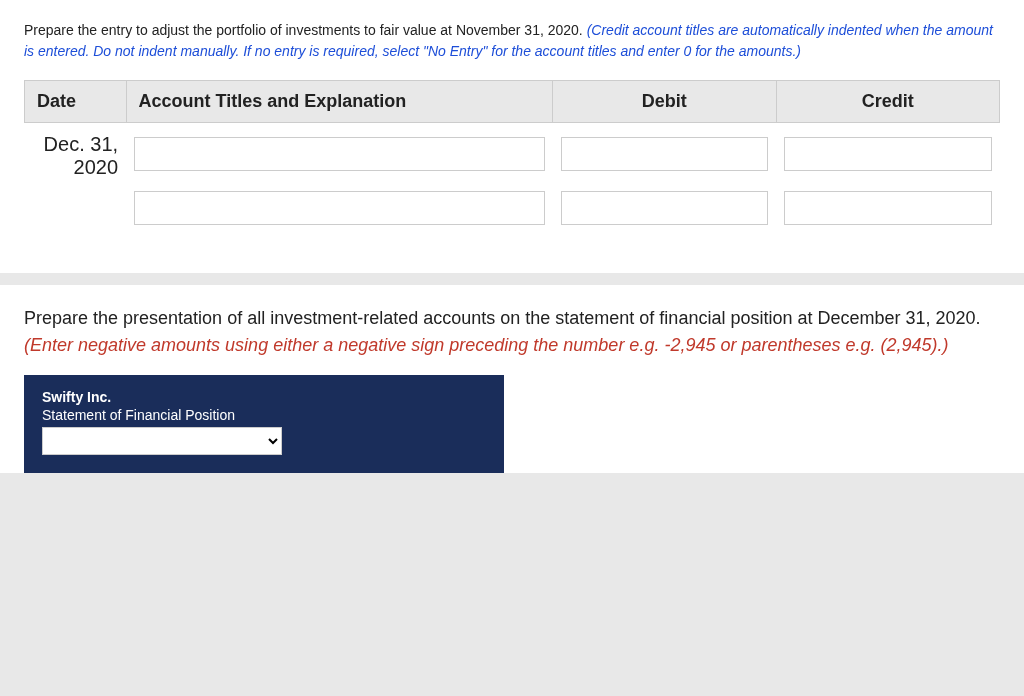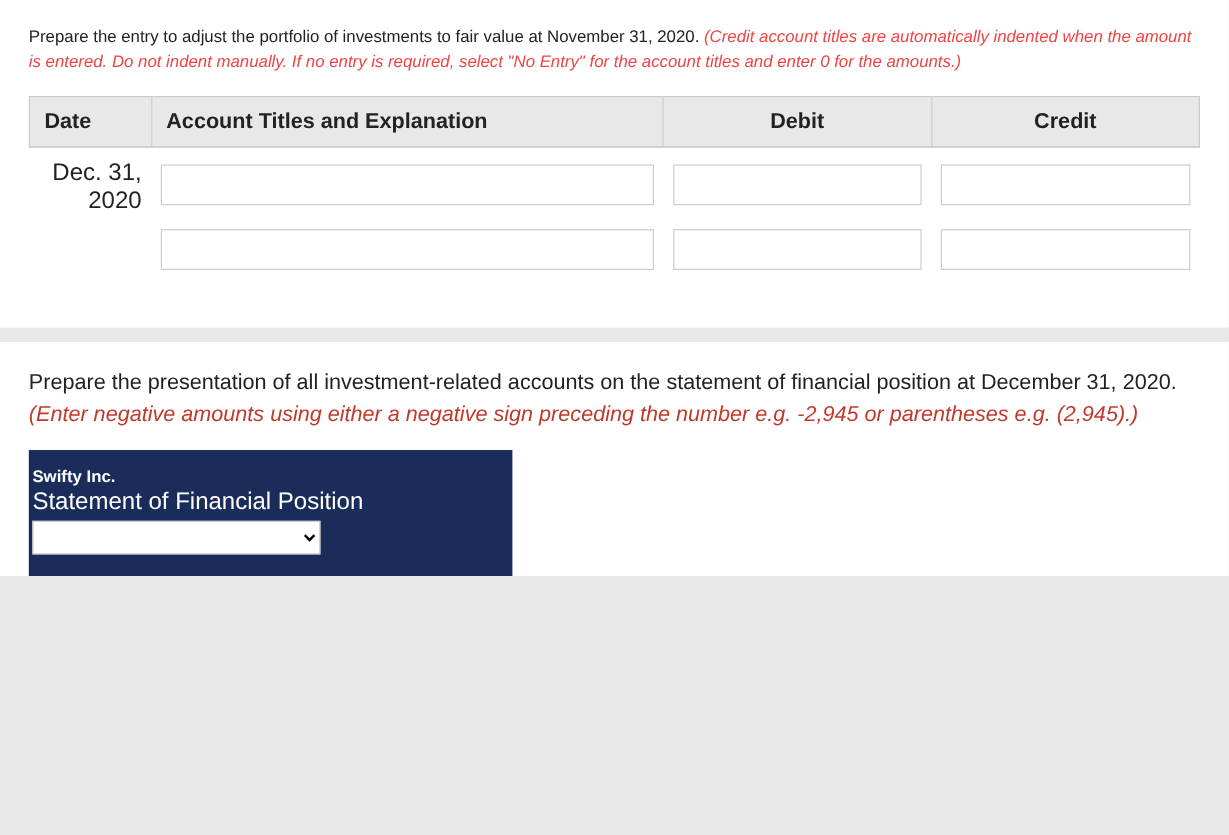--- a/index.html
+++ b/index.html
@@ -22,21 +22,21 @@
     }
 
     .instruction-text {
       color: #222;
       font-size: 14px;
       line-height: 1.5;
       margin-bottom: 18px;
     }
 
     .instruction-text .red-italic {
-      color: #ef4444;
+      color: #1d4ed8;
       font-style: italic;
     }
 
     
     .journal-table {
       width: 100%;
       border-collapse: collapse;
       margin-bottom: 18px;
     }
 
@@ -128,33 +128,33 @@
     }
 
     .second-instruction .red-italic {
       color: #c0392b;
       font-style: italic;
     }
 
     .company-card {
       background: #1a2d5a;
       color: #fff;
-      padding: 14px 18px 18px 3px;
-      width: 403px;
+      padding: 14px 18px 18px 18px;
+      width: 480px;
       min-height: 80px;
     }
 
     .company-name {
       font-weight: bold;
       font-size: 14px;
       margin-bottom: 2px;
     }
 
     .company-subtitle {
-      font-size: 20px;
+      font-size: 14px;
       margin-bottom: 4px;
     }
 
     .dropdown-select {
       width: 240px;
       padding: 5px 8px;
       font-size: 13px;
       border: 1px solid #ccc;
       background: #fff;
       appearance: auto;

